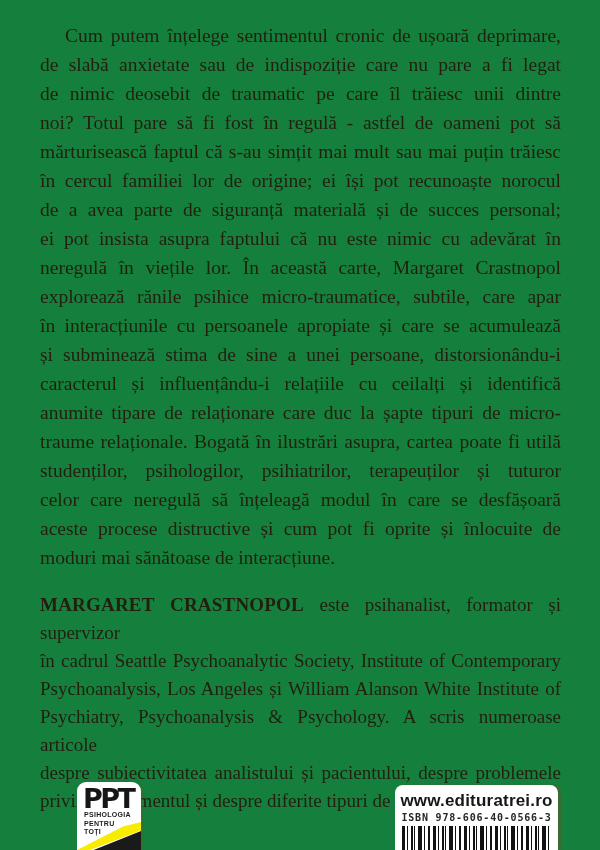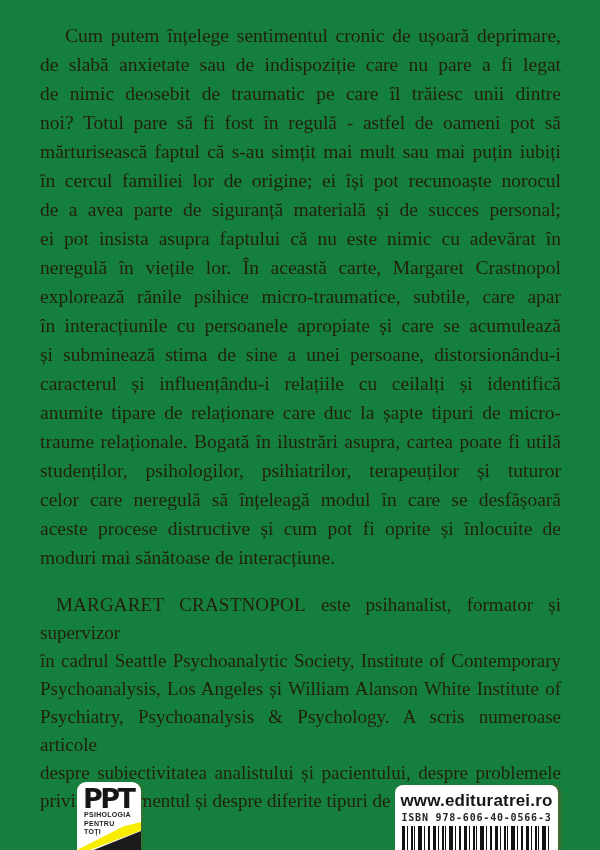--- a/index.html
+++ b/index.html
@@ -34,23 +34,22 @@
   .bio {
     position: absolute;
     left: 40px;
     top: 591px;
     width: 521px;
     font-size: 19px;
     line-height: 28px;
     color: #231f0f;
   }
   .bio .author-name {
-    font-weight: normal;
+    font-weight: bold;
     letter-spacing: 0.2px;
-    margin-left: 16px;
   }
   
   .logo-box {
     position: absolute;
     left: 39px;
     top: 782px;
     width: 64px;
     height: 68px;
     background: #ffffff;
     border-radius: 9px 9px 0 0;
@@ -137,21 +136,21 @@
 <body>
 
 <div class="page">
 
   <div class="synopsis">
 
   <div class="text-line indented">Cum putem înțelege sentimentul cronic de ușoară deprimare,</div>
       <div class="text-line">de slabă anxietate sau de indispoziție care nu pare a fi legat</div>
       <div class="text-line">de nimic deosebit de traumatic pe care îl trăiesc unii dintre</div>
       <div class="text-line">noi? Totul pare să fi fost în regulă - astfel de oameni pot să</div>
-      <div class="text-line">mărturisească faptul că s-au simțit mai mult sau mai puțin iubiți</div>
+      <div class="text-line">mărturisească faptul că s-au simțit mai mult sau mai puțin trăiesc</div>
       <div class="text-line">în cercul familiei lor de origine; ei își pot recunoaște norocul</div>
       <div class="text-line">de a avea parte de siguranță materială și de succes personal;</div>
       <div class="text-line">ei pot insista asupra faptului că nu este nimic cu adevărat în</div>
       <div class="text-line">neregulă în viețile lor. În această carte, Margaret Crastnopol</div>
       <div class="text-line">explorează rănile psihice micro-traumatice, subtile, care apar</div>
       <div class="text-line">în interacțiunile cu persoanele apropiate și care se acumulează</div>
       <div class="text-line">și subminează stima de sine a unei persoane, distorsionându-i</div>
       <div class="text-line">caracterul și influențându-i relațiile cu ceilalți și identifică</div>
       <div class="text-line">anumite tipare de relaționare care duc la șapte tipuri de micro-</div>
       <div class="text-line">traume relaționale. Bogată în ilustrări asupra, cartea poate fi utilă</div>

